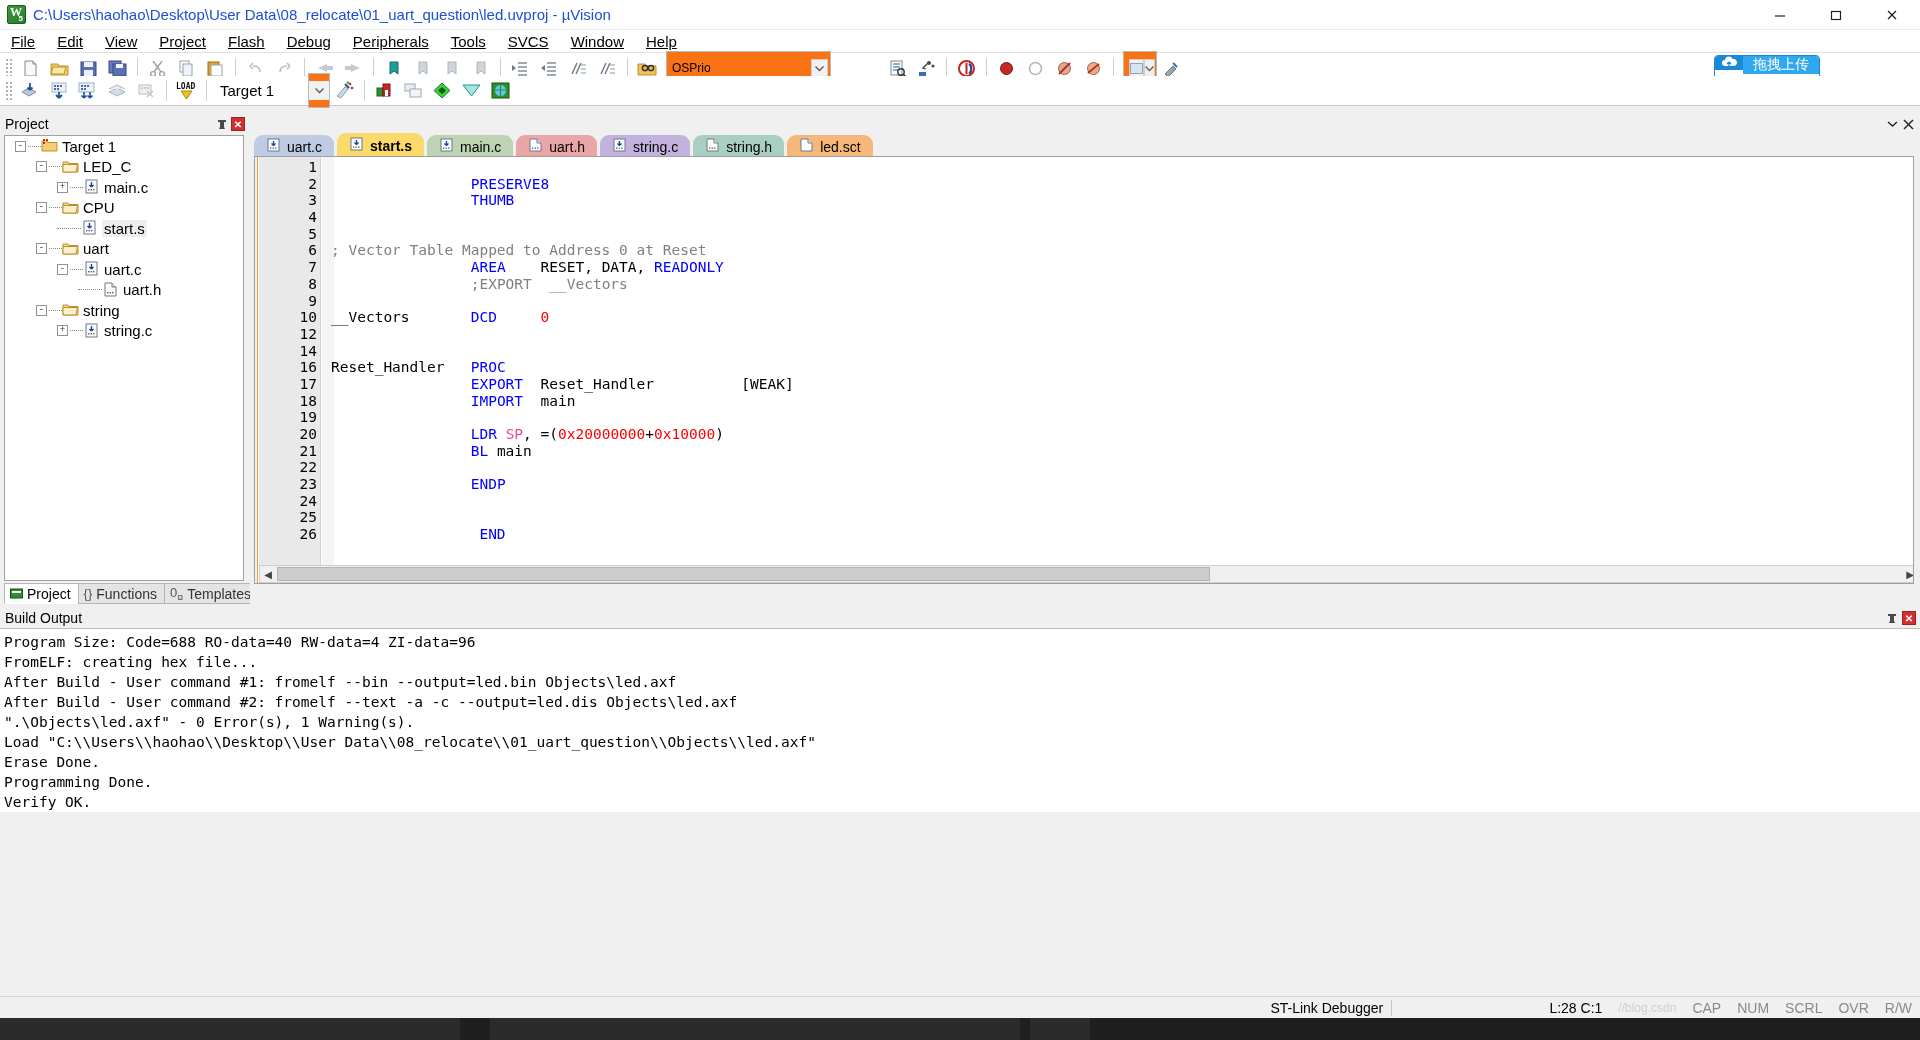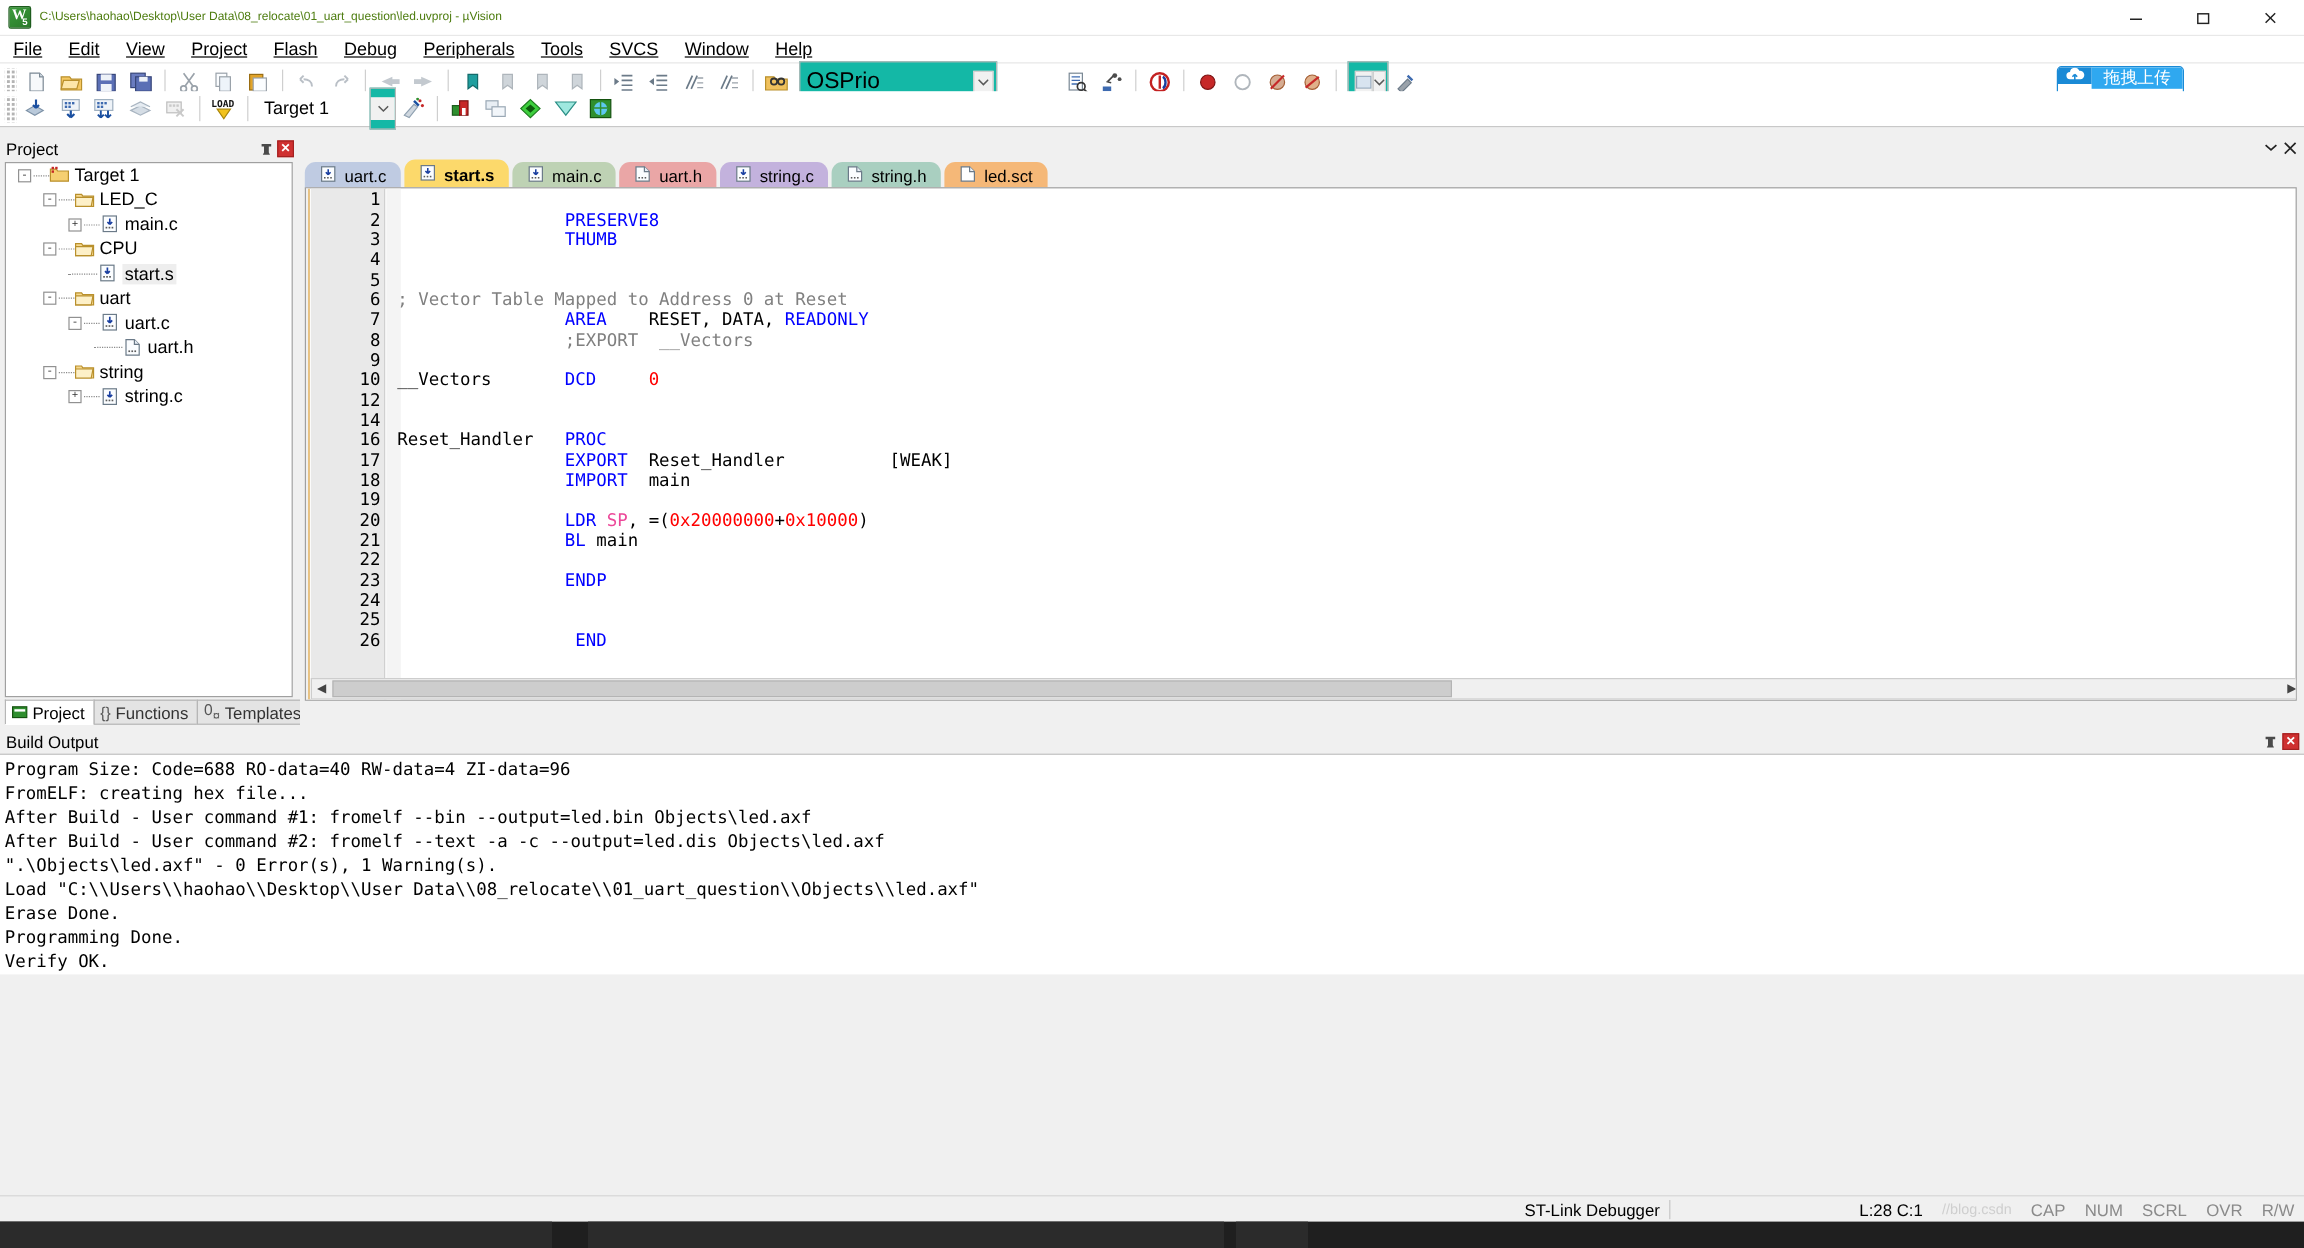--- a/index.html
+++ b/index.html
@@ -29,21 +29,21 @@
   .title-icon:before{
     content:"W"; position:absolute; left:2px; top:-1px;
     font-size:12px; font-weight:bold; color:#fff;
     font-family:"Liberation Serif", serif;
   }
   .title-icon:after{
     content:"5"; position:absolute; right:2px; bottom:0px;
     font-size:8px; font-weight:bold; color:#fff;
   }
   .title-text{
-    font-size:10px; color:#4d7c0f; white-space:nowrap;
+    font-size:15px; color:#1d4ed8; white-space:nowrap;
     font-family:"Liberation Sans", sans-serif;
   }
   .win-buttons{ margin-left:auto; display:flex; height:30px; }
   .win-btn{
     width:56px; height:30px; display:flex; align-items:center; justify-content:center;
     font-size:15px; color:#222;
   }
   .win-btn.close{ }
   .win-btn svg{ display:block; }
 
@@ -73,22 +73,22 @@
   }
   .tbtn{
     width:27px; height:26px; margin:0 1px; flex:none;
     display:flex; align-items:center; justify-content:center;
     border:1px solid transparent; border-radius:2px;
     position:relative;
   }
   .tbtn svg{ display:block; }
   .tsep{ width:1px; height:21px; background:#cfcfcf; margin:0 5px; flex:none; }
   .tb-combo{
-    height:35px; border:1px solid #b8b8b8; background:#14b8a6;
-    display:flex; align-items:center; font-size:19px;
+    height:35px; border:1px solid #b8b8b8; background:#f97316;
+    display:flex; align-items:center; font-size:12px;
     padding:0 2px 0 5px; margin-left:4px; flex:none; position:relative;
   }
   .tb-combo .cval{ white-space:nowrap; }
   .tb-combo .arrow{
     width:17px; height:19px; margin-left:auto; background:#f1f1f1;
     border:1px solid #cfcfcf; display:flex;align-items:center;justify-content:center;
   }
   .tb-label{ font-size:15px; margin-left:8px; white-space:nowrap; }
 
   

